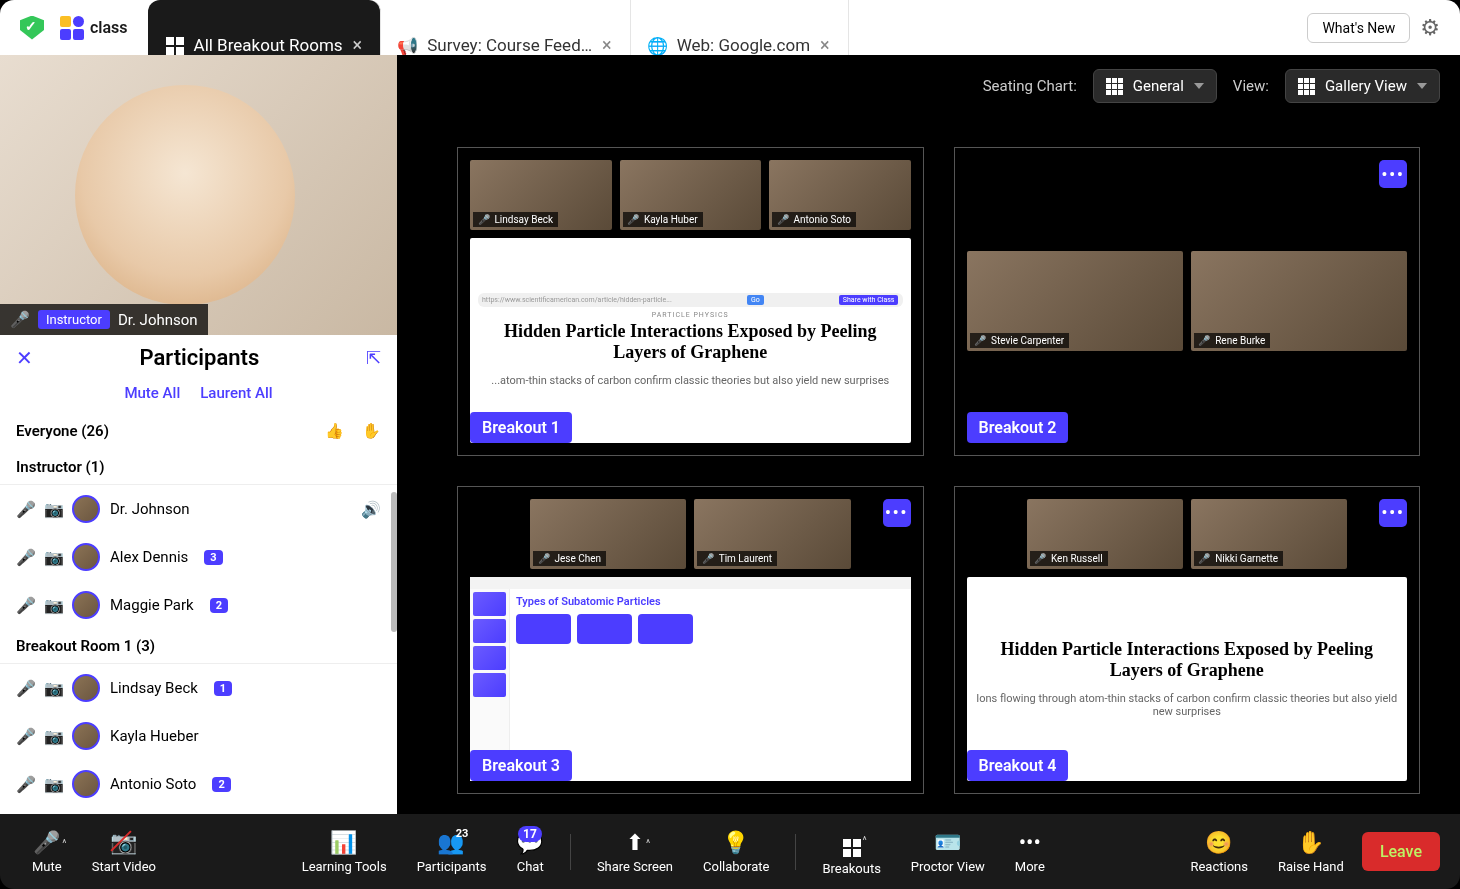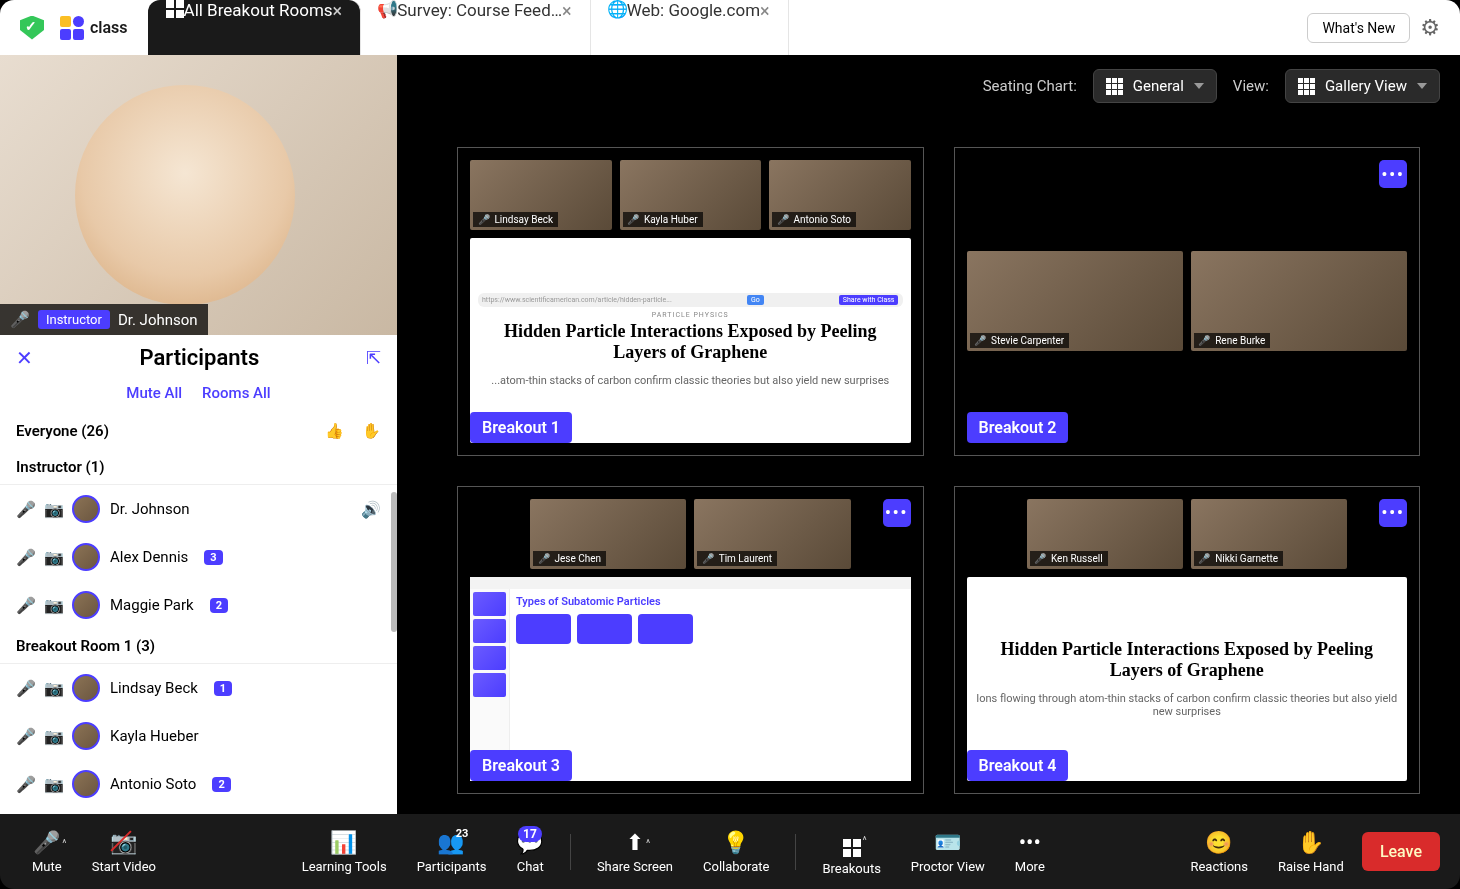--- a/index.html
+++ b/index.html
@@ -9,21 +9,21 @@
 .topbar { height:55px; background:#fff; display:flex; align-items:center; }
 .shield { width:24px; height:24px; margin:0 8px 0 20px; background:#34c759; clip-path:polygon(50% 0,100% 20%,100% 60%,50% 100%,0 60%,0 20%); position:relative; }
 .shield::after{content:"✓";color:#fff;position:absolute;left:5px;top:2px;font-size:14px;font-weight:bold;}
 .logo { display:flex; align-items:center; margin-right:20px; margin-left:8px;}
 .logo-glyph{display:inline-grid;grid-template-columns:repeat(2,1fr);gap:2px;margin-right:6px;}
 .logo-glyph span{width:11px;height:11px;border-radius:2px;}
 .logo-glyph span:nth-child(1){background:#fbbf24;} .logo-glyph span:nth-child(2){background:#4c3dff;border-radius:50%;}
 .logo-glyph span:nth-child(3){background:#4c3dff;} .logo-glyph span:nth-child(4){background:#4c3dff;}
 .logo-text{font-size:16px;font-weight:600;color:#1a1a1a;}
 .tabs { display:flex; height:100%; }
-.tab { display:flex; align-items:flex-start; padding:0 18px; font-size:17px; color:#333; cursor:pointer; border-right:1px solid #e5e5e5;}
+.tab { display:flex; align-items:flex-end; padding:0 18px; gap:10px; font-size:17px; color:#333; cursor:pointer; border-right:1px solid #e5e5e5;}
 .tab.active{background:#1a1a1a;color:#fff;border-radius:12px 12px 0 0;}
 .tab-icon{width:18px;height:18px;display:flex;align-items:center;justify-content:center;}
 .tab-close{font-size:18px;color:#888;cursor:pointer;}
 .tab.active .tab-close{color:#ccc;}
 .spacer{flex:1;}
 .whatsnew{border:1px solid #ccc;background:#fff;padding:6px 14px;border-radius:6px;font-size:14px;cursor:pointer;margin-right:10px;}
 .gear{font-size:22px;color:#666;margin-right:20px;cursor:pointer;}
 
 
 .content{display:flex;height:calc(100% - 55px - 75px);}
@@ -90,21 +90,21 @@
 .slides .box{width:55px;height:30px;background:#4c3dff;border-radius:4px;}
 
 
 .bottombar{height:75px;background:#1a1a1a;display:flex;align-items:center;padding:0 20px;gap:6px;color:#fff;}
 .btn{display:flex;flex-direction:column;align-items:center;justify-content:center;gap:4px;padding:0 12px;cursor:pointer;font-size:13px;position:relative;}
 .btn .ico{font-size:22px;position:relative;}
 .btn .chev2{position:absolute;right:-6px;top:8px;font-size:10px;color:#ccc;}
 .btn .count{position:absolute;top:-4px;right:2px;background:#4c3dff;color:#fff;font-size:12px;padding:1px 5px;border-radius:8px;font-weight:bold;}
 .btn.participants-btn .count{right:-8px;background:none;color:#fff;font-size:11px;}
 .vdiv{width:1px;height:36px;background:#444;margin:0 8px;}
-.leave{background:#d92b2b;color:#fef9c3;padding:10px 18px;border-radius:6px;font-size:16px;font-weight:500;cursor:pointer;margin-left:auto;text-align:right;}
+.leave{background:#d92b2b;color:#bef264;padding:10px 18px;border-radius:6px;font-size:16px;font-weight:500;cursor:pointer;margin-left:auto;text-align:right;}
 .slash{position:relative;}
 .slash::after{content:"";position:absolute;width:28px;height:2px;background:#d92b2b;transform:rotate(-45deg);left:-3px;top:10px;}
 .grid4{display:inline-grid;grid-template-columns:1fr 1fr;gap:2px;}
 .grid4 span{width:8px;height:8px;background:#fff;}
 .grid9{display:inline-grid;grid-template-columns:repeat(3,1fr);gap:1px;}
 .grid9 span{width:5px;height:5px;background:#fff;}
 </style>
 </head>
 <body>
 
@@ -159,21 +159,21 @@
       </div>
     </div>
     <div class="panel">
       <div class="panel-head">
         <span class="close">✕</span>
         <h2>Participants</h2>
         <span class="pop">⇱</span>
       </div>
       <div class="panel-actions">
         <a>Mute All</a>
-        <a>Rooms All</a>
+        <a>Laurent All</a>
       </div>
       <div class="plist">
         <div class="psection-head">
           <span>Everyone (26)</span>
           <span class="sicons">
               <span>👍</span>
               <span>✋</span>
             </span>
         </div>
         <div class="psection-label">Instructor (1)</div>

